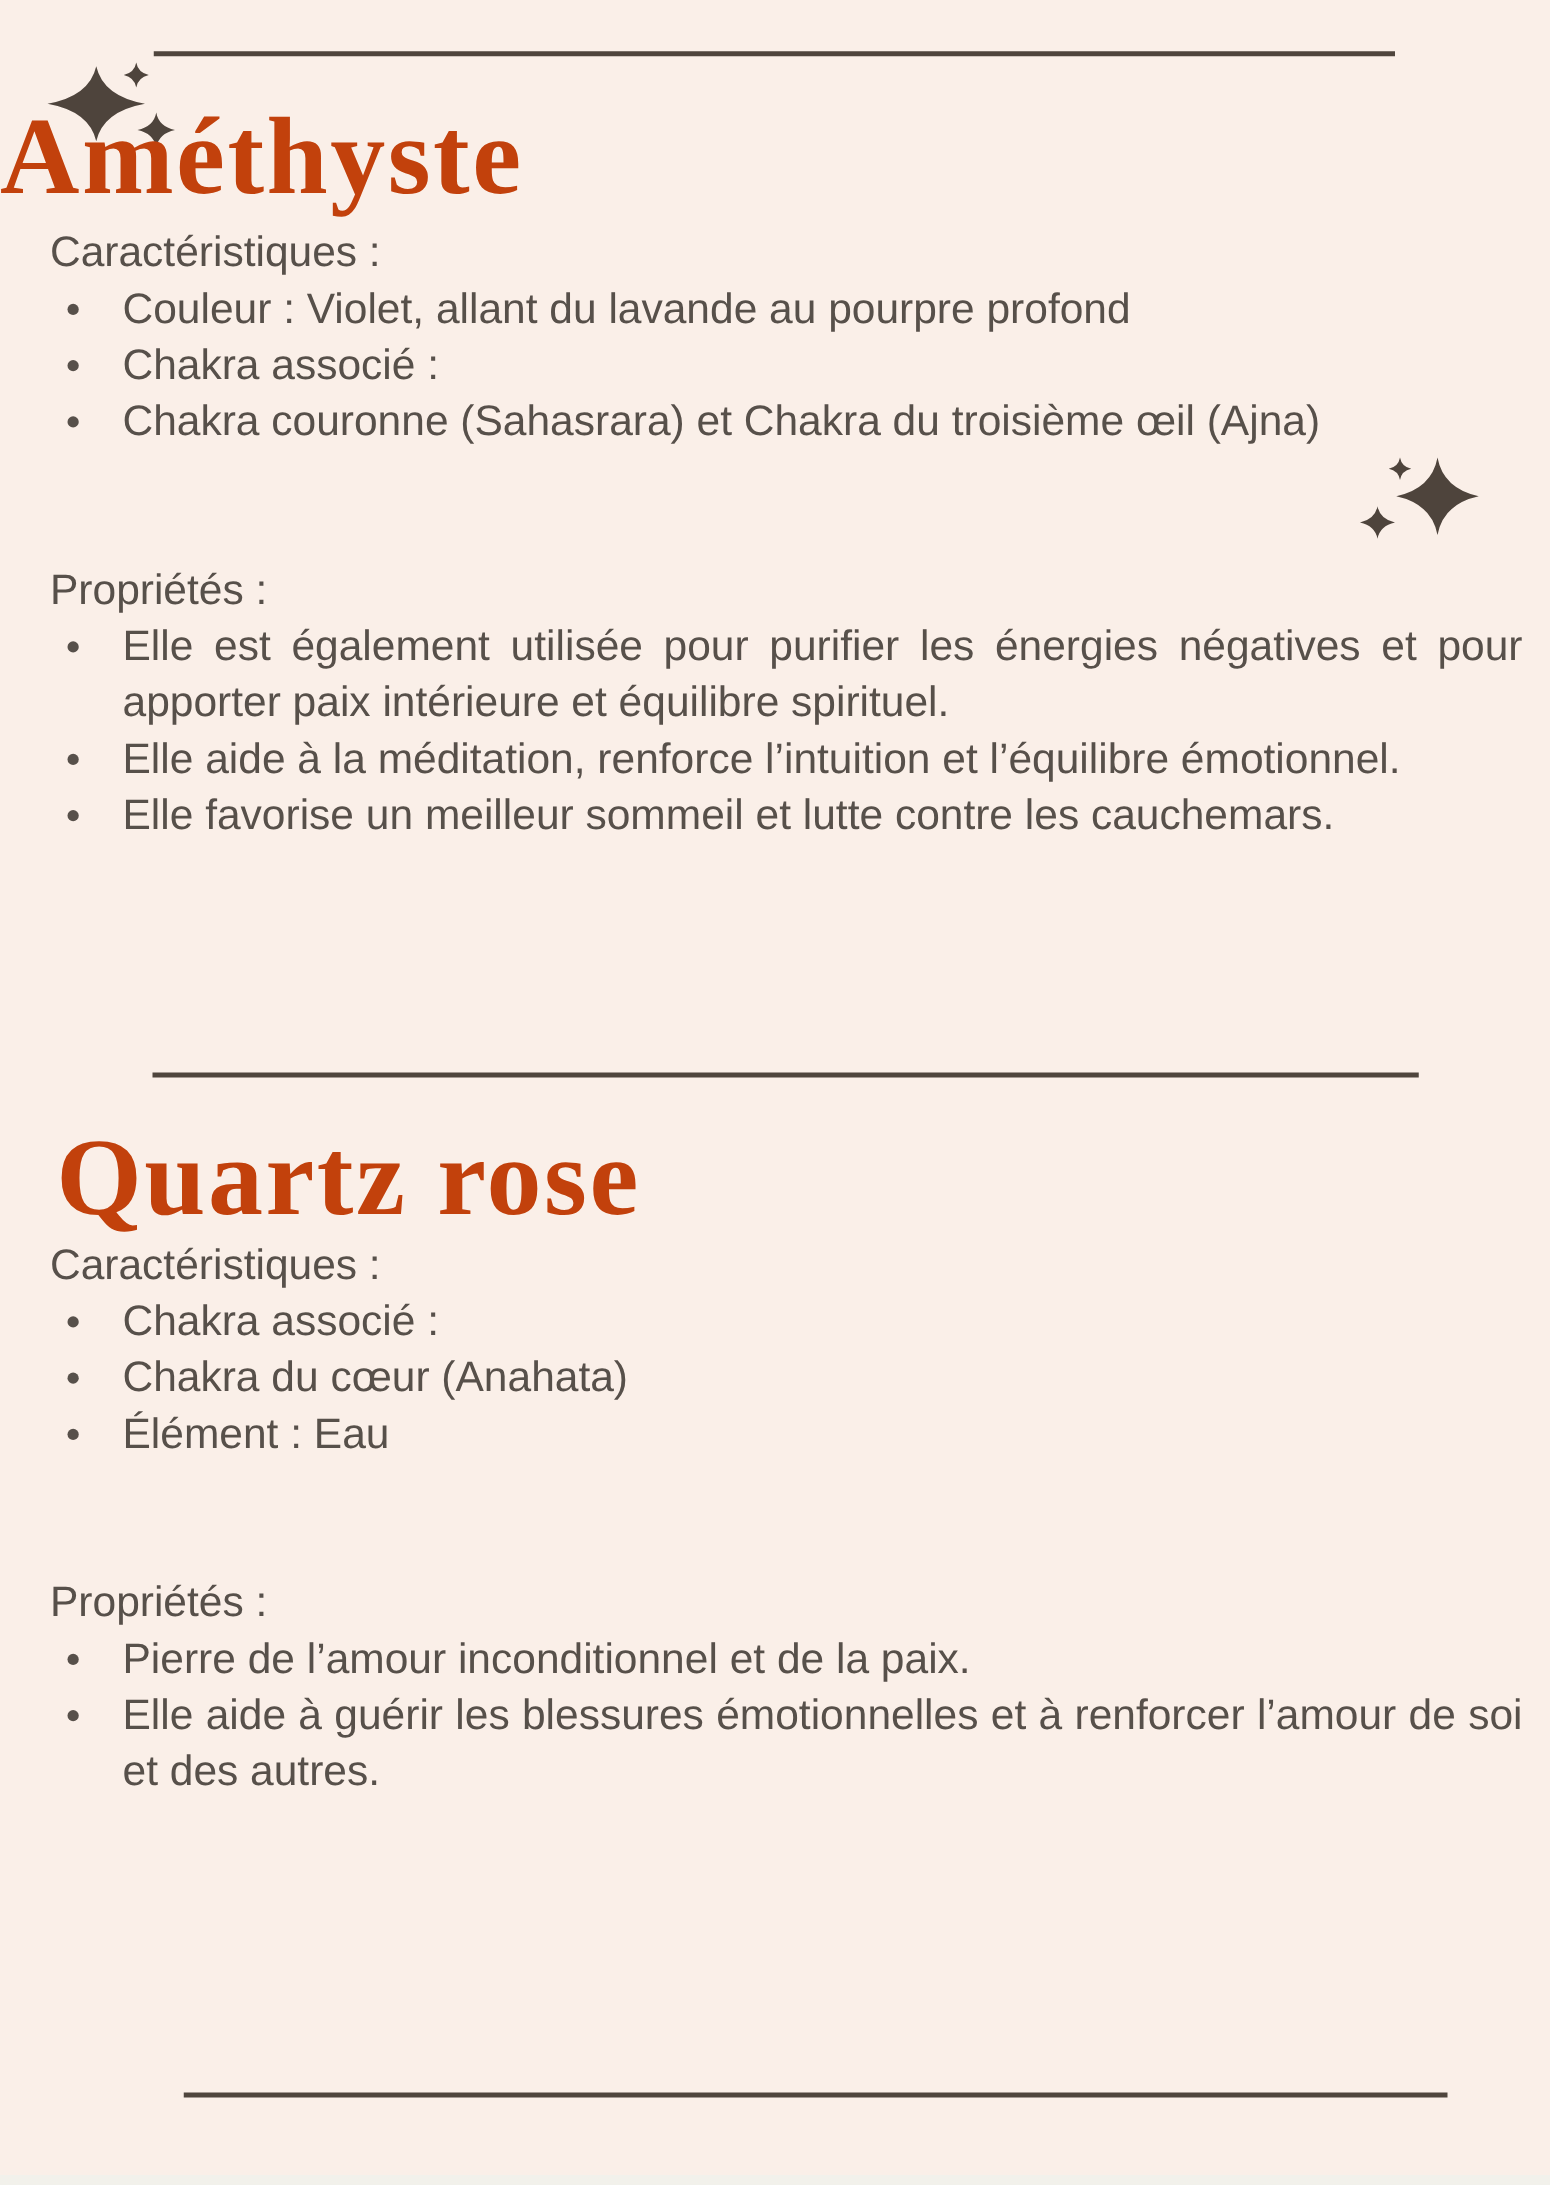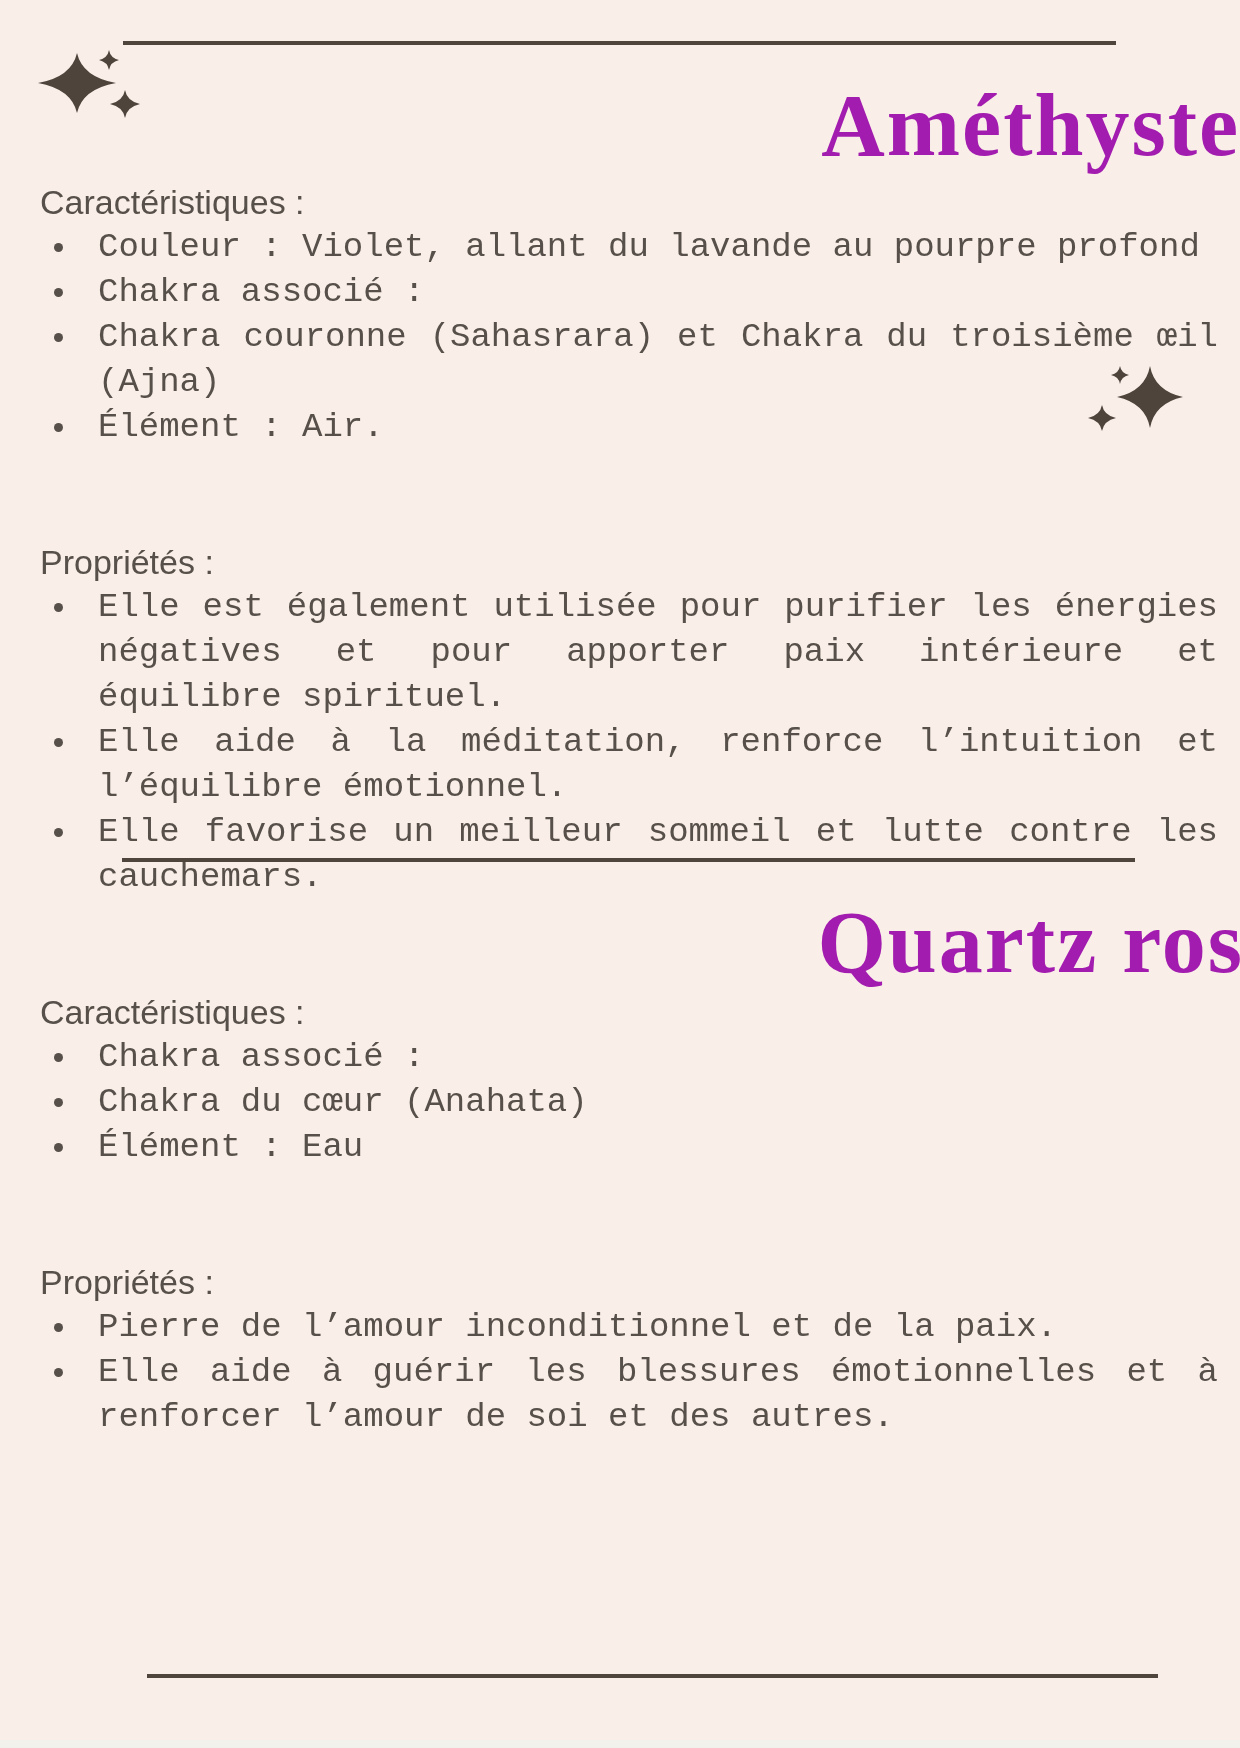--- a/index.html
+++ b/index.html
@@ -17,27 +17,27 @@
     background:#4F453D;
   }
   .rule-top    { left:123px; top:41px;   width:993px; }
   .rule-middle { left:122px; top:858px;  width:1013px; }
   .rule-bottom { left:147px; top:1674px; width:1011px; }
 
   .section-title {
     position:absolute;
     left:0; width:1240px;
     margin:0;
-    text-align:right;
+    text-align:left;
     font-family:"Liberation Serif", serif;
     font-weight:700;
     font-size:88px;
     line-height:1;
     letter-spacing:2px;
-    color:#a21caf;
+    color:#c2410c;
   }
   .title-1 { top:82px; }
   .title-2 { top:899px;margin-left:45px; }
 
   .content {
     position:absolute;
     left:40px;
     width:1178px;
     font-size:34px;
     line-height:45px;
@@ -48,21 +48,20 @@
   .block-label { }
 
   ul.crystal-list {
     list-style:none;
     margin:0; padding:0;
   }
   ul.crystal-list li {
     position:relative;
     padding-left:58px;
     text-align:justify;
-    font-family:Liberation Mono, monospace;
   }
   ul.crystal-list li::before {
     content:"";
     position:absolute;
     left:14px; top:18px;
     width:9px; height:9px;
     border-radius:50%;
     background:#57504A;
   }
   .gap { height:90px; }
@@ -99,21 +98,20 @@
     <path d="M35,8 Q36.3,15.4 44,17 Q36.3,18.6 35,26 Q33.7,18.6 26,17 Q33.7,15.4 35,8 Z"></path>
     <path d="M17,47 Q19,57.4 31,60 Q19,62.6 17,73 Q15,62.6 3,60 Q15,57.4 17,47 Z"></path>
   </svg>
 
   <div class="content content-1">
     <div class="block-label">Caractéristiques :</div>
     <ul class="crystal-list">
       <li>Couleur : Violet, allant du lavande au pourpre profond</li>
       <li>Chakra associé :</li>
       <li>Chakra couronne (Sahasrara) et Chakra du troisième œil (Ajna)</li>
-      <li>Élément : Air.</li>
     </ul>
     <div class="gap"></div>
     <div class="block-label">Propriétés :</div>
     <ul class="crystal-list">
       <li>Elle est également utilisée pour purifier les énergies négatives et pour apporter paix intérieure et équilibre spirituel.</li>
       <li>Elle aide à la méditation, renforce l’intuition et l’équilibre émotionnel.</li>
       <li>Elle favorise un meilleur sommeil et lutte contre les cauchemars.</li>
     </ul>
   </div>
 

